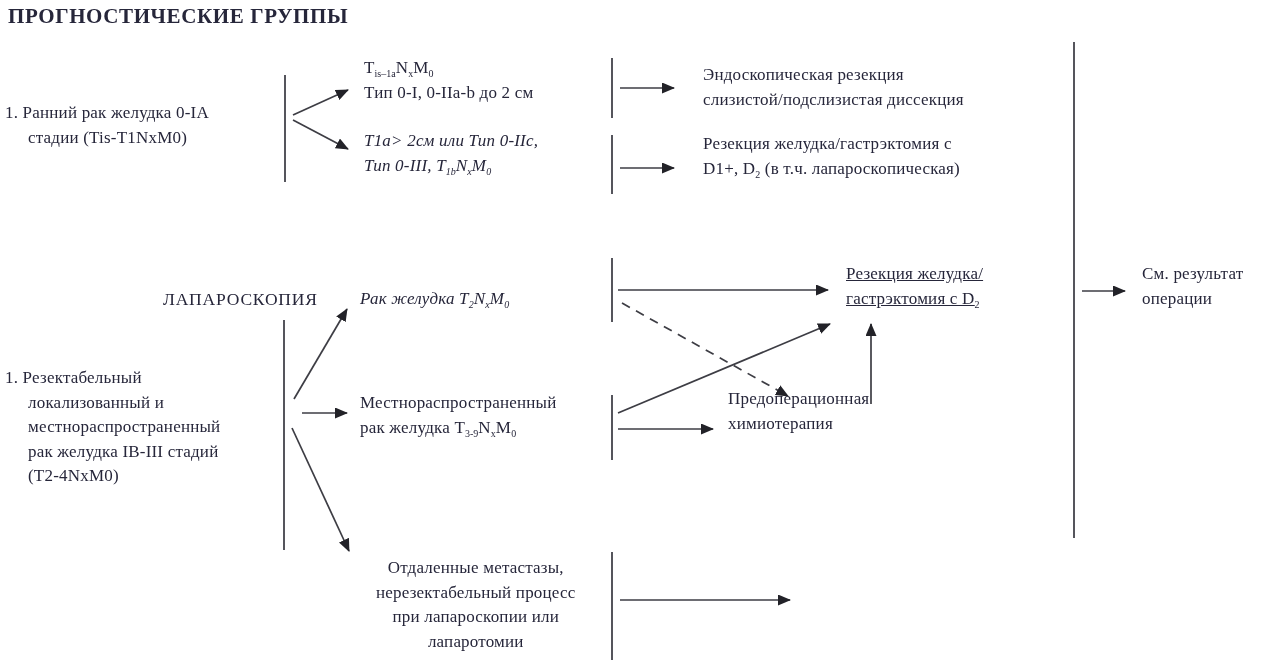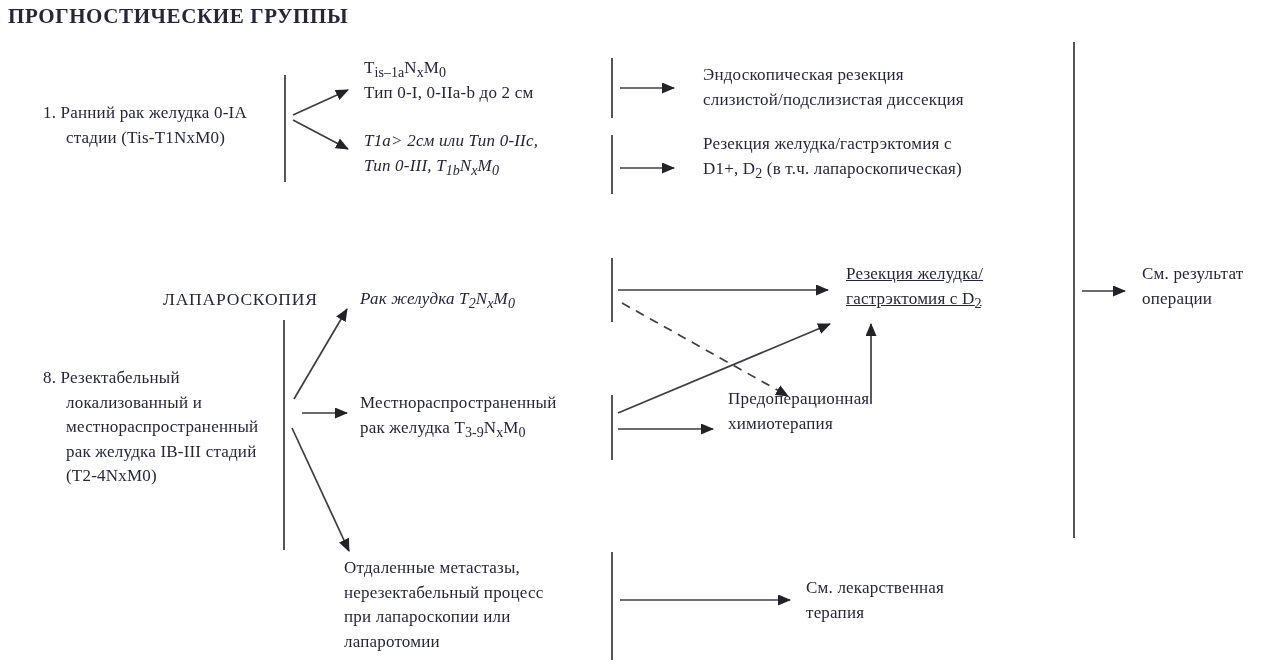--- a/index.html
+++ b/index.html
@@ -15,42 +15,41 @@
   .node {
     position: absolute;
     font-size: 17px;
     line-height: 24.5px;
     white-space: pre-line;
     letter-spacing: 0.2px;
   }
   .hang {
     padding-left: 23px;
     text-indent: -23px;
-    margin-left: 38px;
   }
   .title {
     position: absolute;
     left: 8px;
     top: 4px;
     font-size: 21px;
     font-weight: bold;
     letter-spacing: 0.6px;
     white-space: nowrap;
     text-align: right;
   }
   .lap-label {
     position: absolute;
     left: 163px;
     top: 289px;
     font-size: 17.5px;
     letter-spacing: 0.8px;
     white-space: nowrap;
   }
   sub {
-    font-size: 14px;
+    font-size: 10px;
     line-height: 0;
     letter-spacing: 0;
   }
   svg.overlay {
     position: absolute;
     left: 0; top: 0;
     width: 1276px; height: 666px;
   }
   svg .shaft { stroke: #3d3d44; stroke-width: 1.7; fill: none; }
   svg .dashed { stroke-dasharray: 9 7; }
@@ -109,41 +108,39 @@
 
   <div class="node" style="left:364px; top:129px;font-style:italic;">T1a&gt; 2см или Тип 0-IIc,
 Тип 0-III, T<sub>1b</sub>N<sub>x</sub>M<sub>0</sub></div>
 
   <div class="node" style="left:703px; top:63px;">Эндоскопическая резекция
 слизистой/подслизистая диссекция</div>
 
   <div class="node" style="left:703px; top:132px;">Резекция желудка/гастрэктомия с
 D1+, D<sub>2</sub> (в т.ч. лапароскопическая)</div>
 
-  <div class="node hang" style="left:5px; top:366px; width:270px;">8. Резектабельный
+  <div class="node hang" style="left:5px; top:366px; width:270px;">1. Резектабельный
 локализованный и
 местнораспространенный
 рак желудка IB-III стадий
 (T2-4NxM0)</div>
 
   <div class="node" style="left:360px; top:287px;font-style:italic;">Рак желудка T<sub>2</sub>N<sub>x</sub>M<sub>0</sub></div>
 
   <div class="node" style="left:360px; top:391px;">Местнораспространенный
 рак желудка T<sub>3-9</sub>N<sub>x</sub>M<sub>0</sub></div>
 
   <div class="node" style="left:846px; top:262px;text-decoration:underline;">Резекция желудка/
 гастрэктомия с  D<sub>2</sub></div>
 
   <div class="node" style="left:728px; top:387px;">Предоперационная
 химиотерапия</div>
 
   <div class="node" style="left:1142px; top:262px;">См. результат
 операции</div>
 
-  <div class="node" style="left:344px; top:556px;">Отдаленные метастазы,
+  <div class="node" style="left:376px; top:556px;text-align:center;">Отдаленные метастазы,
 нерезектабельный процесс
 при лапароскопии или
 лапаротомии</div>
 
-  <div class="node" style="left:806px; top:576px;">См. лекарственная
-терапия</div>
 
 </div>
 
 </body></html>

